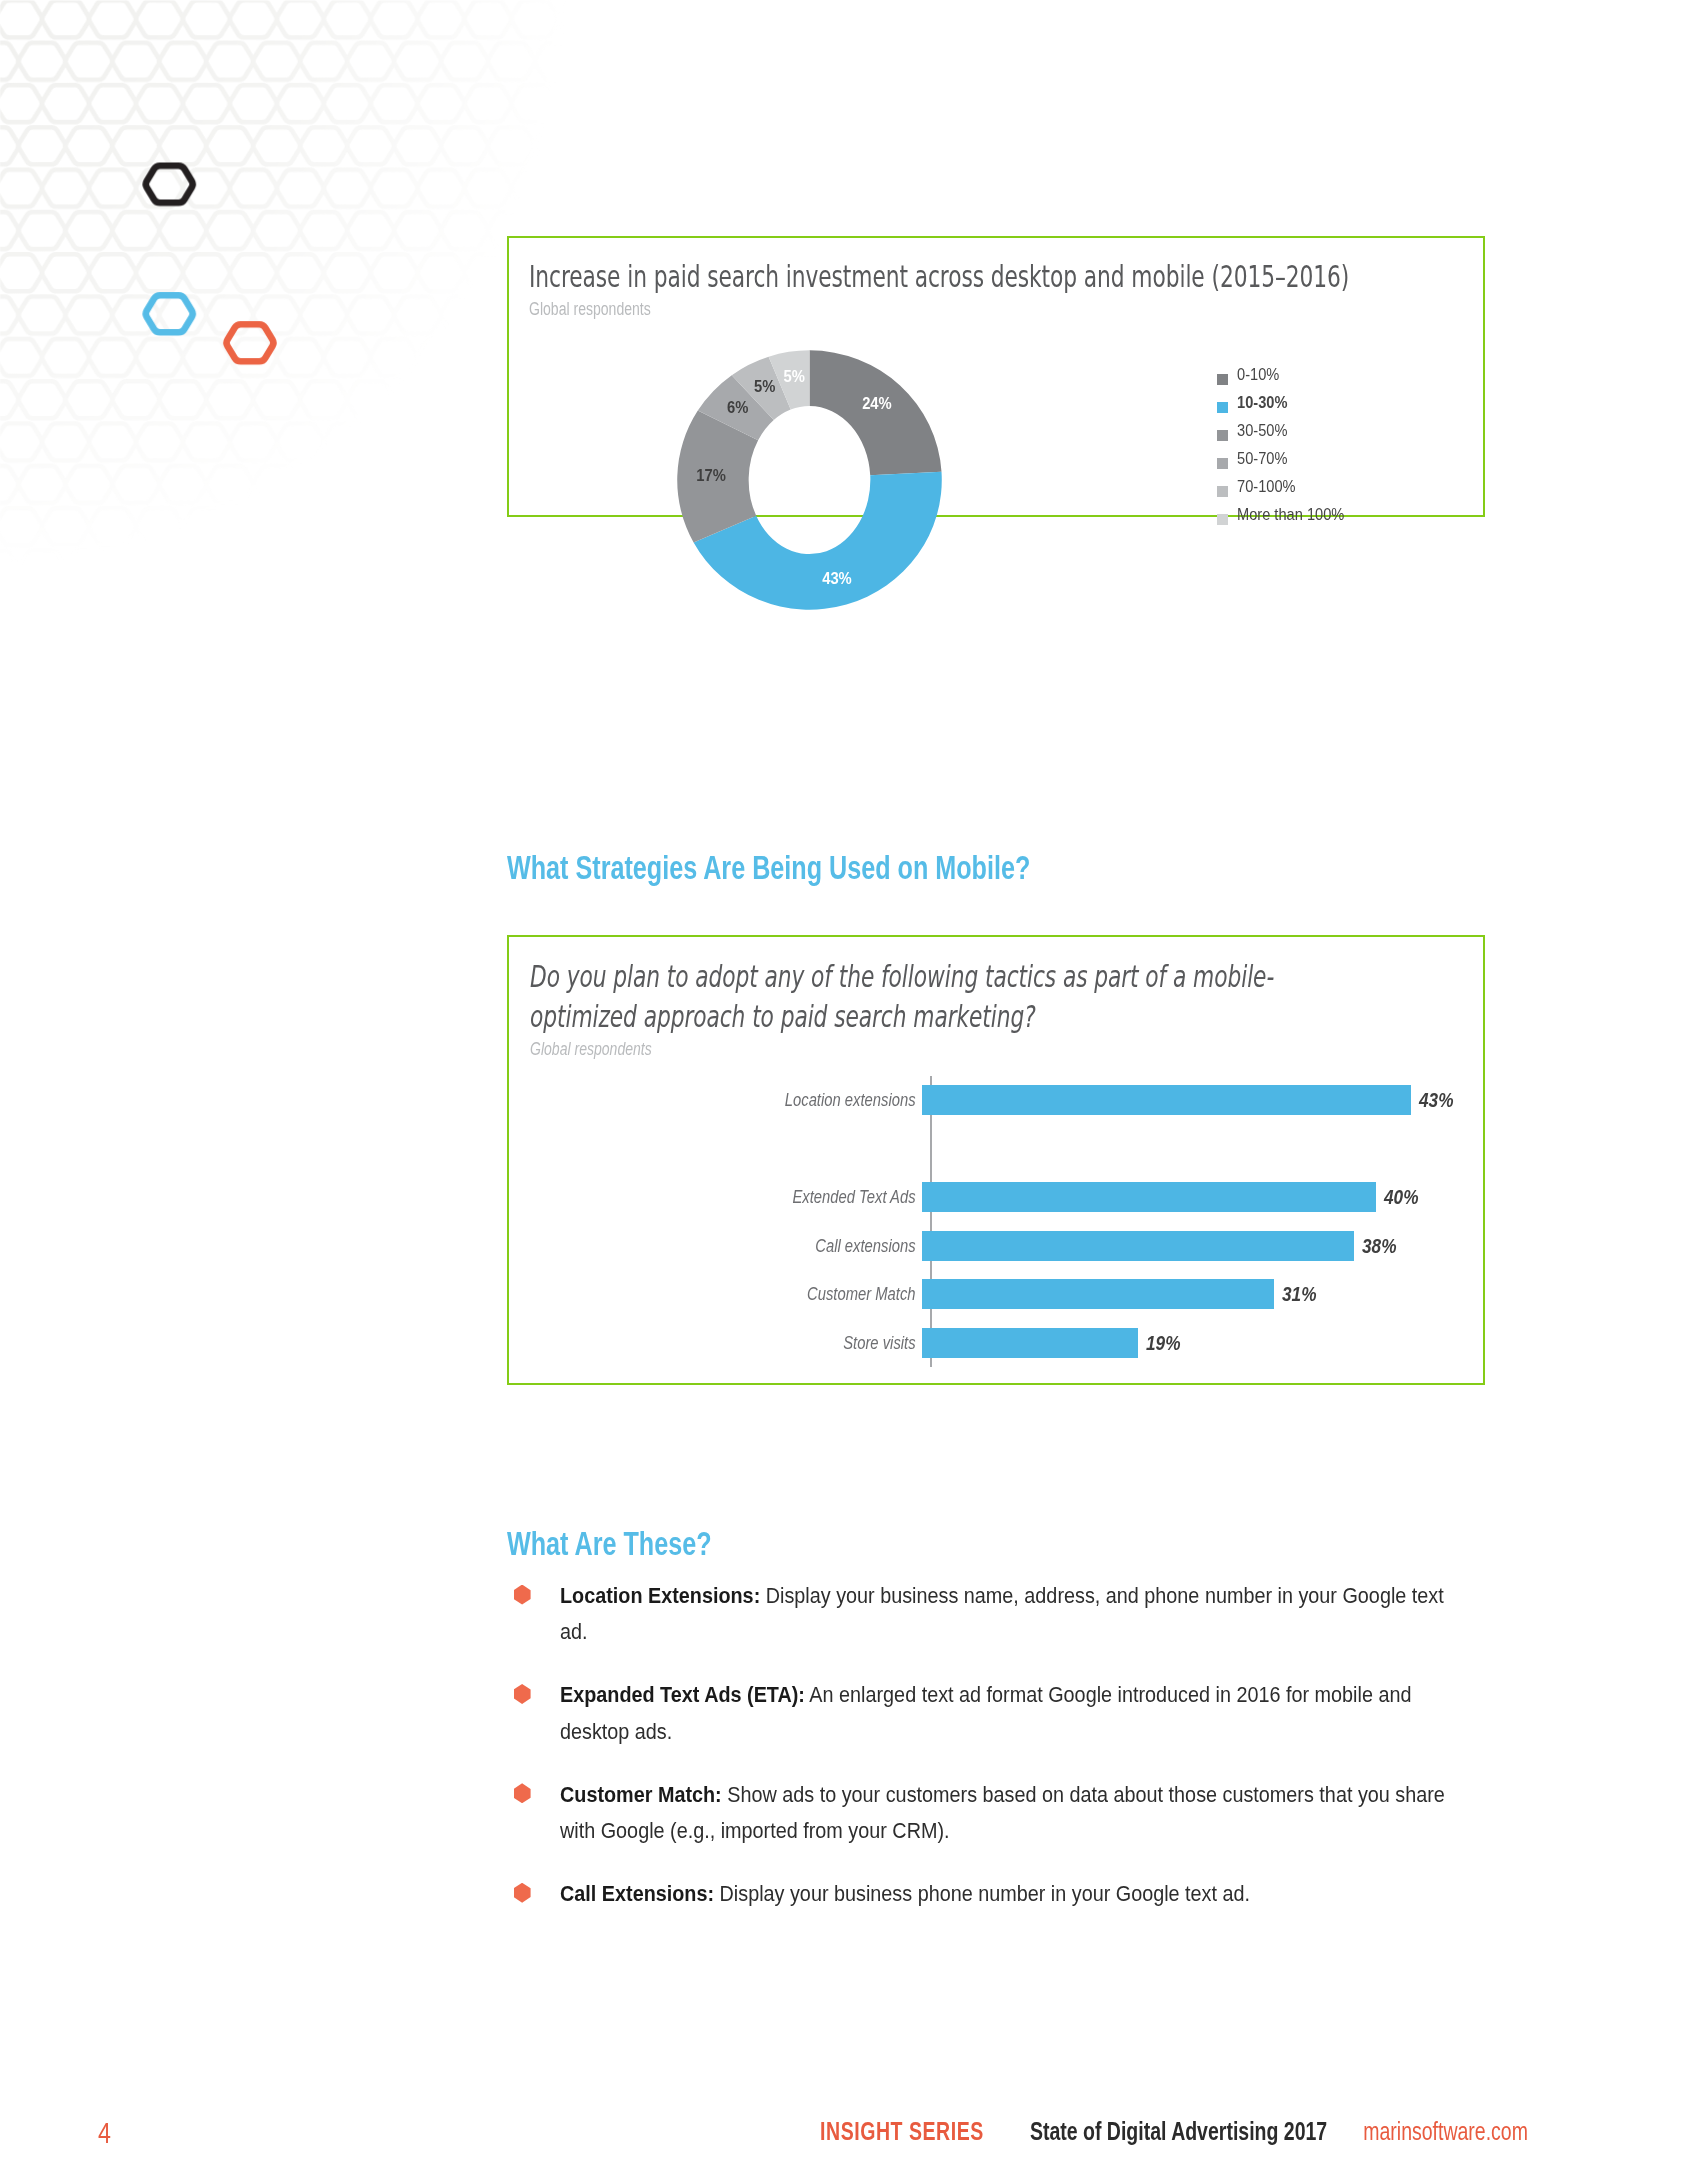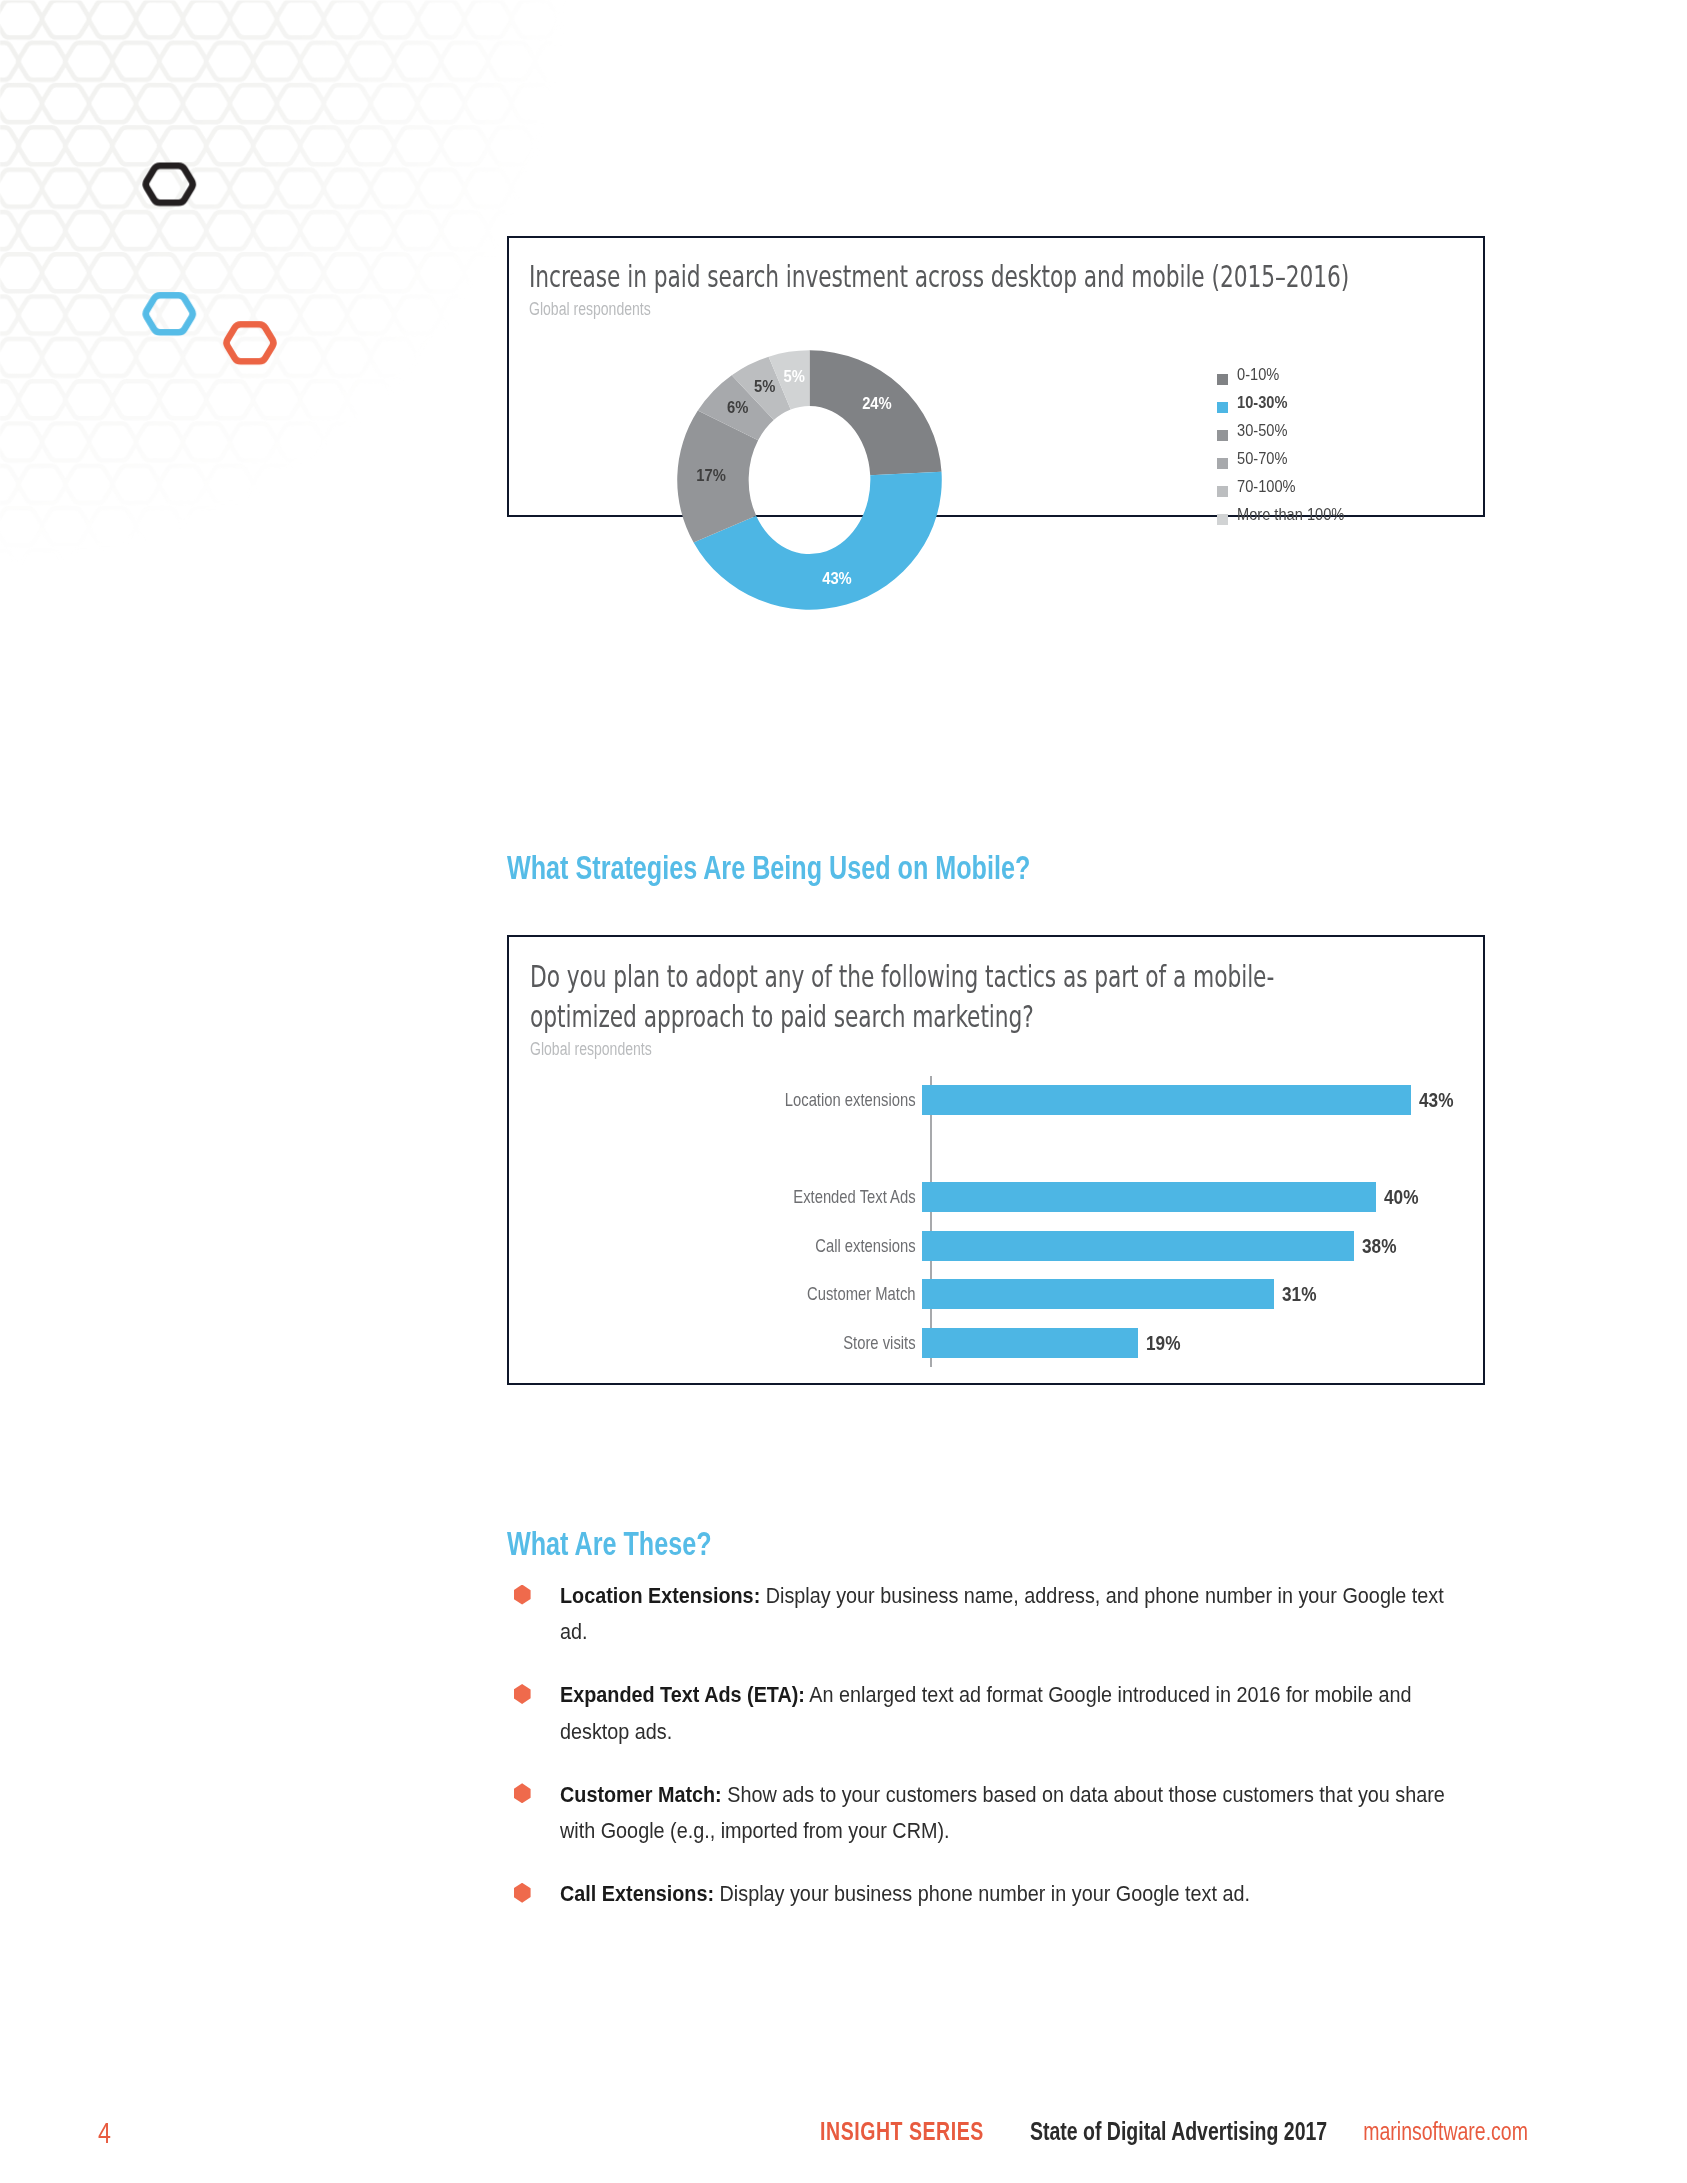--- a/index.html
+++ b/index.html
@@ -12,21 +12,21 @@
   }
   .page{position:absolute;inset:0;}
 
   
   #hex-pattern{position:absolute;left:0;top:0;width:595px;height:728px;pointer-events:none;}
   #hex-pattern svg{display:block;}
 
   
   .card{
     position:absolute;
-    border:2px solid #0f172a;
+    border:2px solid #84cc16;
     background:#fff;
     box-sizing:border-box;
   }
   .card-title{
     font-family:"Liberation Sans Narrow","DejaVu Sans Condensed","Liberation Sans",sans-serif;
     font-stretch:condensed;
     color:#58595b;
     font-weight:400;
     letter-spacing:-0.1px;
     transform:scaleX(0.78);
@@ -73,21 +73,21 @@
     position:absolute;
     font-family:"Liberation Sans Narrow","Liberation Sans",sans-serif;
     color:#56bce7;font-weight:bold;font-size:34px;
     transform:scaleX(0.74);transform-origin:left top;
     white-space:nowrap;
   }
   #head-strategies{left:507px;top:848px;}
   #head-these{left:507px;top:1524px;}
 
   
-  #bar-card{left:507px;top:935px;width:978px;height:450px;}
+  #bar-card{left:507px;top:935px;width:978px;height:450px;font-style:italic;}
   #bar-card .card-title{left:21px;top:21px;font-size:31px;position:absolute;}
   #bar-card .card-title.l2{top:61px;}
   #bar-card .card-sub{left:21px;top:102px;font-size:18px;position:absolute;}
 
   #bar-plot{position:absolute;left:21px;top:139px;width:934px;height:291px;}
   .bar-axis{
     position:absolute;left:400px;top:0;width:2px;height:291px;background:#a7a9ac;
   }
   .bar-row{position:absolute;left:0;width:100%;height:48px;display:flex;align-items:center;}
   .bar-cat{

